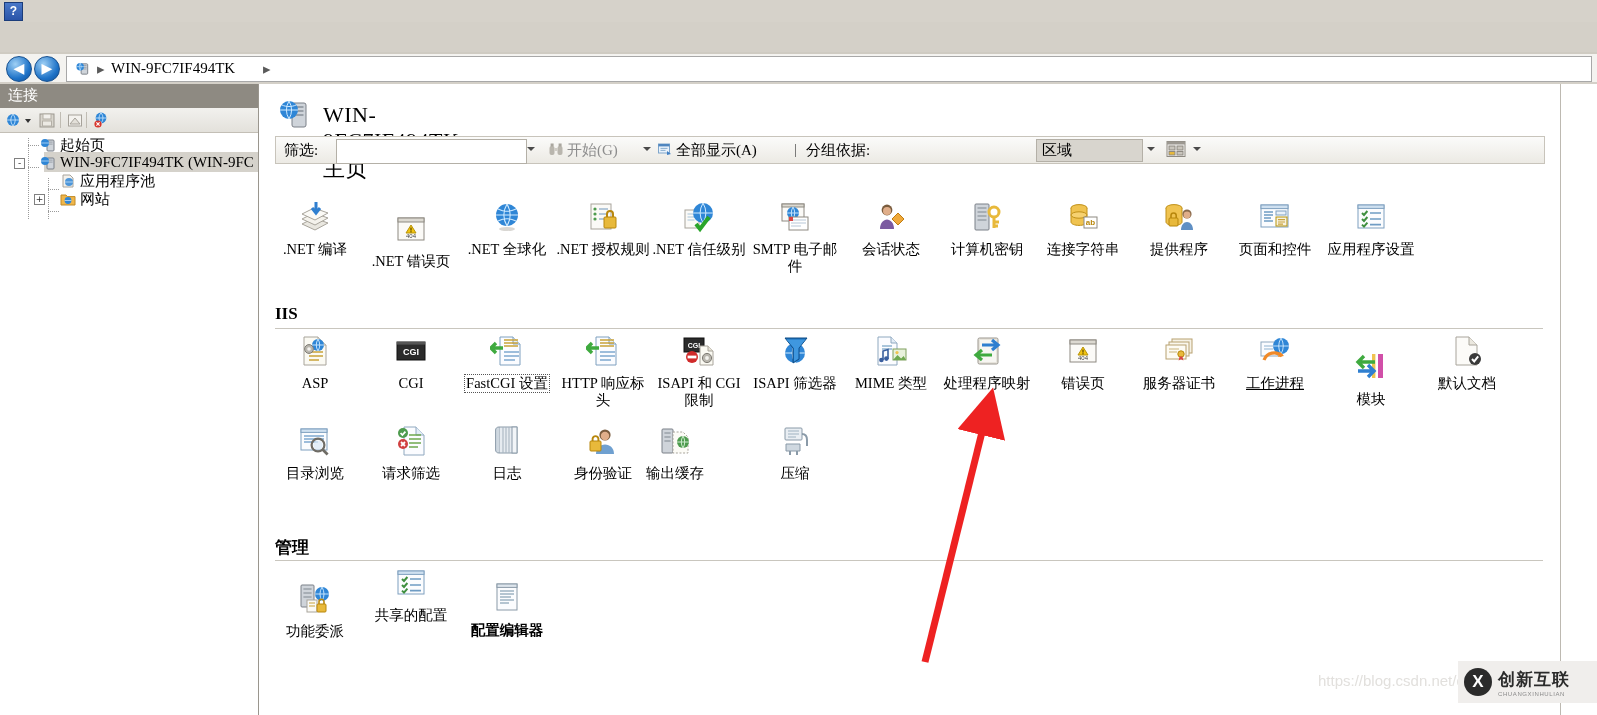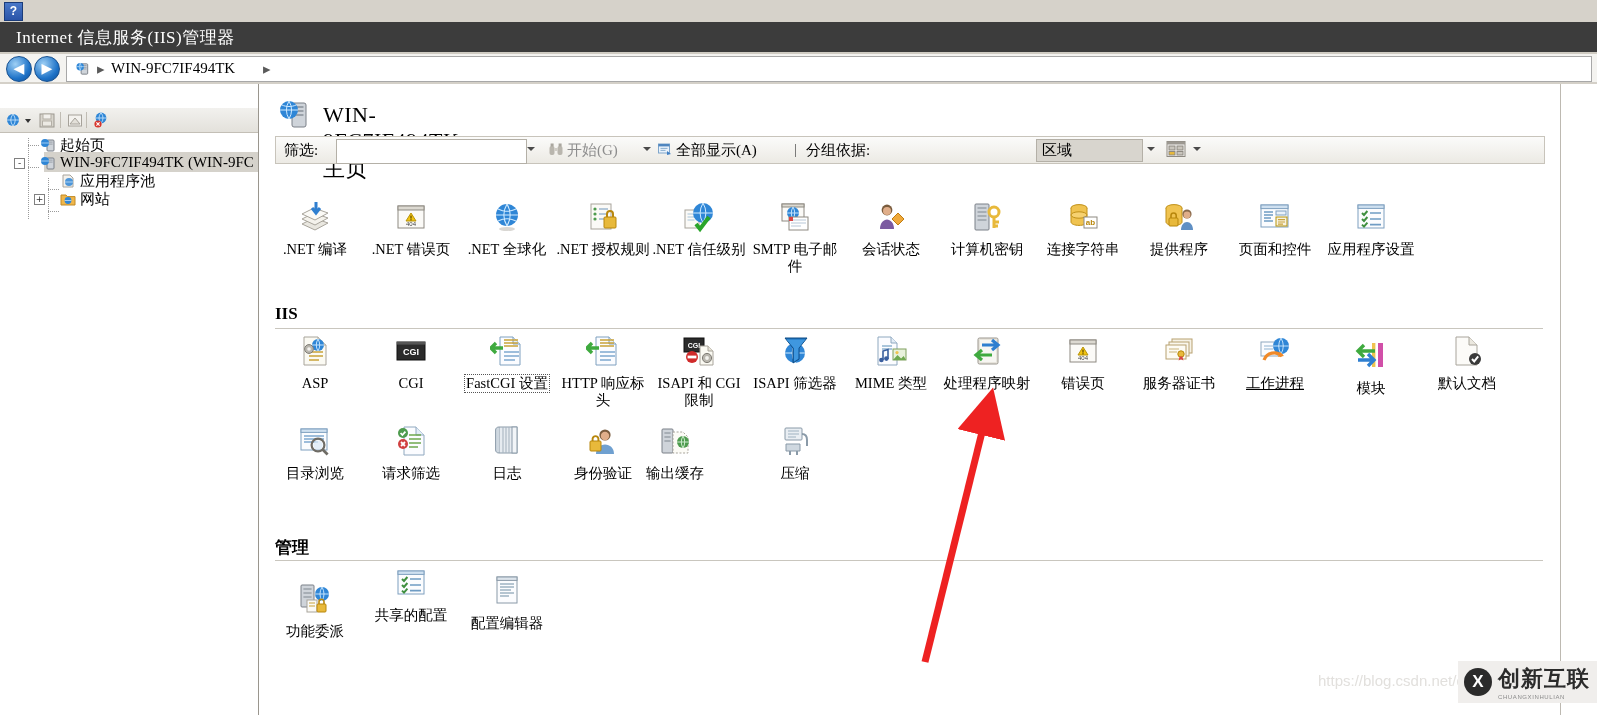--- a/index.html
+++ b/index.html
@@ -103,35 +103,32 @@
 
   
   .wm-url{position:absolute;left:1318px;top:672px;font-size:15px;color:#e2e0dd;
     font-family:"Liberation Sans",sans-serif;white-space:nowrap;}
   .wm-badge{position:absolute;left:1458px;top:661px;width:139px;height:42px;background:#f0eeec;
     display:flex;align-items:center;}
   .wm-badge .cx{width:28px;height:28px;border-radius:50%;background:#2b2b2b;color:#fff;
     margin-left:6px;font-family:"Liberation Sans",sans-serif;font-size:17px;font-weight:bold;
     text-align:center;line-height:28px;}
   .wm-badge .cn{margin-left:6px;}
-  .wm-badge .cn .b1{font-size:22px;color:#2b2b2b;font-family:"Liberation Sans",sans-serif;font-weight:bold;letter-spacing:1px;}
+  .wm-badge .cn .b1{font-size:17px;color:#2b2b2b;font-family:"Liberation Sans",sans-serif;font-weight:bold;letter-spacing:1px;}
   .wm-badge .cn .b2{font-size:6px;color:#8a8a8a;font-family:"Liberation Sans",sans-serif;letter-spacing:.6px;}
 </style>
 </head>
 <body>
 
 <div class="app">
 
   <div class="menustrip">
     <div class="help-ico">?</div>
   </div>
 
-  <div class="titlebar">
-    <div class="tbtxt">Internet 信息服务(IIS)管理器</div>
-  </div>
   <div class="tb-sep"></div>
 
   <div class="navbar">
     <div class="navbtn back">
       <div class="arw">◀</div>
     </div>
     <div class="navbtn fwd">
       <div class="arw">▶</div>
     </div>
     <div class="addr">
@@ -143,20 +140,23 @@
         <circle cx="5" cy="6" r="4" fill="#2f86d6"></circle>
         <path d="M1 6h8M5 2a8 8 0 010 8M5 2a8 8 0 000 8" stroke="#bfe3ff" fill="none" stroke-width=".7"></path>
       </svg>
       <span class="crumb sep-tri" style="left:30px;">▸</span>
       <span class="crumb" style="left:44px;">WIN-9FC7IF494TK</span>
       <span class="crumb sep-tri" style="left:196px;">▸</span>
     </div>
   </div>
 
   <div class="leftpane">
+    <div class="lp-head">
+      <span>连接</span>
+    </div>
     <div class="lp-tools">
       <svg class="ti" style="left:5px;" viewBox="0 0 18 18">
         <circle cx="8" cy="9" r="6" fill="#2f86d6"></circle>
         <path d="M2 9h12M8 3a10 10 0 010 12M8 3a10 10 0 000 12" stroke="#cfeaff" fill="none" stroke-width=".8"></path>
       </svg>
       <svg class="ti" style="left:23px;width:10px;" viewBox="0 0 10 18">
         <path d="M2 8l3 4 3-4z" fill="#333"></path>
       </svg>
       <svg class="ti" style="left:38px;" viewBox="0 0 18 18">
         <rect x="2" y="3" width="14" height="13" fill="#d8d5cd" stroke="#9b978f"></rect>
@@ -299,21 +299,21 @@
       <div class="cell" style="left:0px;top:0px;">
         <svg class="gi" viewBox="0 0 34 34">
           <path d="M4 24l12-6 14 5-13 7z" fill="#e9e7e0" stroke="#a8a49b"></path>
           <path d="M4 19l12-6 14 5-13 7z" fill="#f4f2ec" stroke="#a8a49b"></path>
           <path d="M4 14l12-6 14 5-13 7z" fill="#fbfaf6" stroke="#a8a49b"></path>
           <path d="M18 2v9M14 8l4 5 4-5" stroke="#2f7fd0" stroke-width="3" fill="none"></path>
         </svg>
         <div class="cap">.NET 编译</div>
       </div>
 
-      <div class="cell" style="left:96px;top:0px;">
+      <div class="cell" style="left:96px;top:12px;">
         <svg class="gi" viewBox="0 0 34 34">
           <rect x="4" y="6" width="26" height="22" fill="#fbfaf7" stroke="#8e8a82"></rect>
           <rect x="4" y="6" width="26" height="4" fill="#dcd9d1" stroke="#8e8a82"></rect>
           <path d="M17 13l5 8h-10z" fill="#f2c40f" stroke="#b8930a"></path>
           <rect x="16.4" y="15.6" width="1.2" height="3" fill="#5a4600"></rect>
           <rect x="16.4" y="19.2" width="1.2" height="1.2" fill="#5a4600"></rect>
           <text x="17" y="26.4" font-size="6" text-anchor="middle" fill="#444" font-family="Liberation Sans, sans-serif">404</text>
         </svg>
         <div class="cap">.NET 错误页</div>
       </div>
@@ -562,21 +562,21 @@
           <rect x="3" y="8" width="17" height="14" fill="#fbfcff" stroke="#8fa8bf"></rect>
           <path d="M6 12h11M6 15h9" stroke="#8fb2d0" stroke-width="1.2"></path>
           <circle cx="23" cy="12" r="8" fill="#2f86d6"></circle>
           <path d="M15 12h16M23 4a16 16 0 010 16M23 4a16 16 0 000 16" stroke="#cfeaff" fill="none" stroke-width=".9"></path>
           <path d="M6 26a11 11 0 0118-4" stroke="#f08a2a" stroke-width="3.2" fill="none"></path>
           <path d="M22 18l4 4-6 1z" fill="#f08a2a"></path>
         </svg>
         <div class="cap">工作进程</div>
       </div>
 
-      <div class="cell" style="left:1056px;top:5px;">
+      <div class="cell" style="left:1056px;top:16px;">
         <svg class="gi" viewBox="0 0 34 34">
           <rect x="24" y="4" width="5" height="24" fill="#d14fa8"></rect>
           <rect x="18" y="4" width="3.4" height="24" fill="#f0c350"></rect>
           <path d="M4 12h17M10 6l-6 6 6 6" stroke="#3faa3f" stroke-width="3.4" fill="none"></path>
           <path d="M20 21H4M14 15l6 6-6 6" stroke="#2f7fd0" stroke-width="3.4" fill="none"></path>
         </svg>
         <div class="cap">模块</div>
       </div>
 
       <div class="cell" style="left:1152px;top:0px;">
@@ -683,21 +683,21 @@
           <rect x="4" y="5" width="26" height="23" fill="#fbfcfe" stroke="#7fa0bf"></rect>
           <rect x="4" y="5" width="26" height="3.4" fill="#cfe0f0" stroke="#7fa0bf"></rect>
           <path d="M8 13l2 2 3.4-4" stroke="#3f8f3f" stroke-width="2" fill="none"></path>
           <path d="M8 19l2 2 3.4-4" stroke="#3f8f3f" stroke-width="2" fill="none"></path>
           <path d="M8 24.6l2 2 3.4-4" stroke="#3f8f3f" stroke-width="2" fill="none"></path>
           <path d="M16 13h11M16 19h11M16 24.6h11" stroke="#6f9cc4" stroke-width="1.6"></path>
         </svg>
         <div class="cap">共享的配置</div>
       </div>
 
-      <div class="cell" style="left:192px;top:8px;">
+      <div class="cell" style="left:192px;top:15px;font-weight:bold;">
         <svg class="gi" viewBox="0 0 34 34">
           <rect x="7" y="3" width="20" height="26" fill="#fbfcfe" stroke="#8a9aa8"></rect>
           <rect x="7" y="3" width="20" height="3.4" fill="#dde5ec" stroke="#8a9aa8"></rect>
           <path d="M10 10h14M10 13h14M10 16h11M10 19h14M10 22h9" stroke="#9fb2c2" stroke-width="1.3"></path>
         </svg>
         <div class="cap">配置编辑器</div>
       </div>
     </div>
   </div>
 

